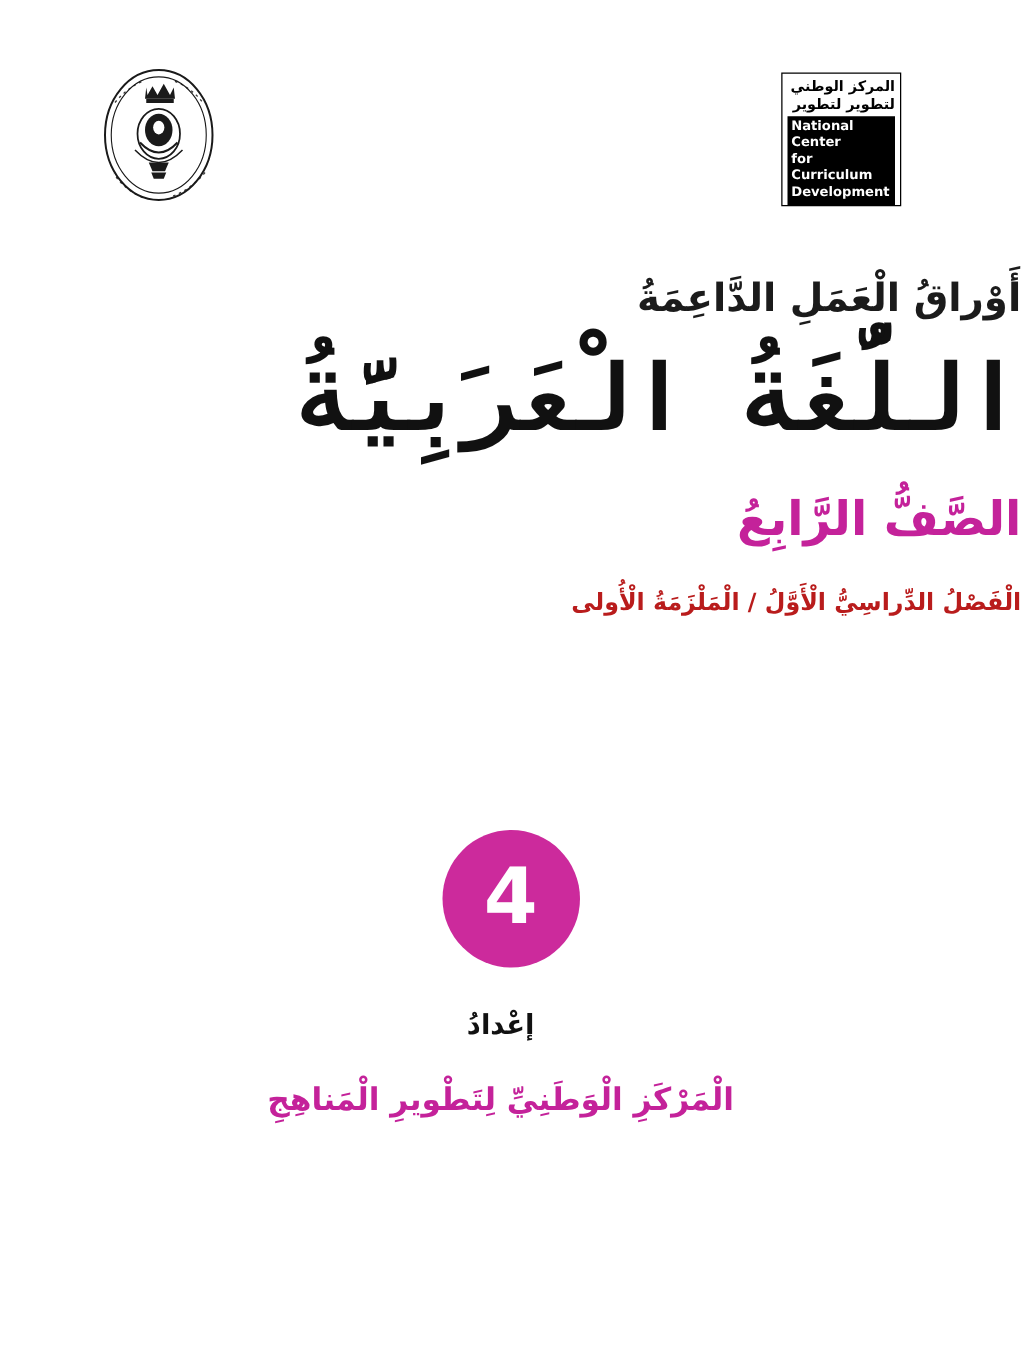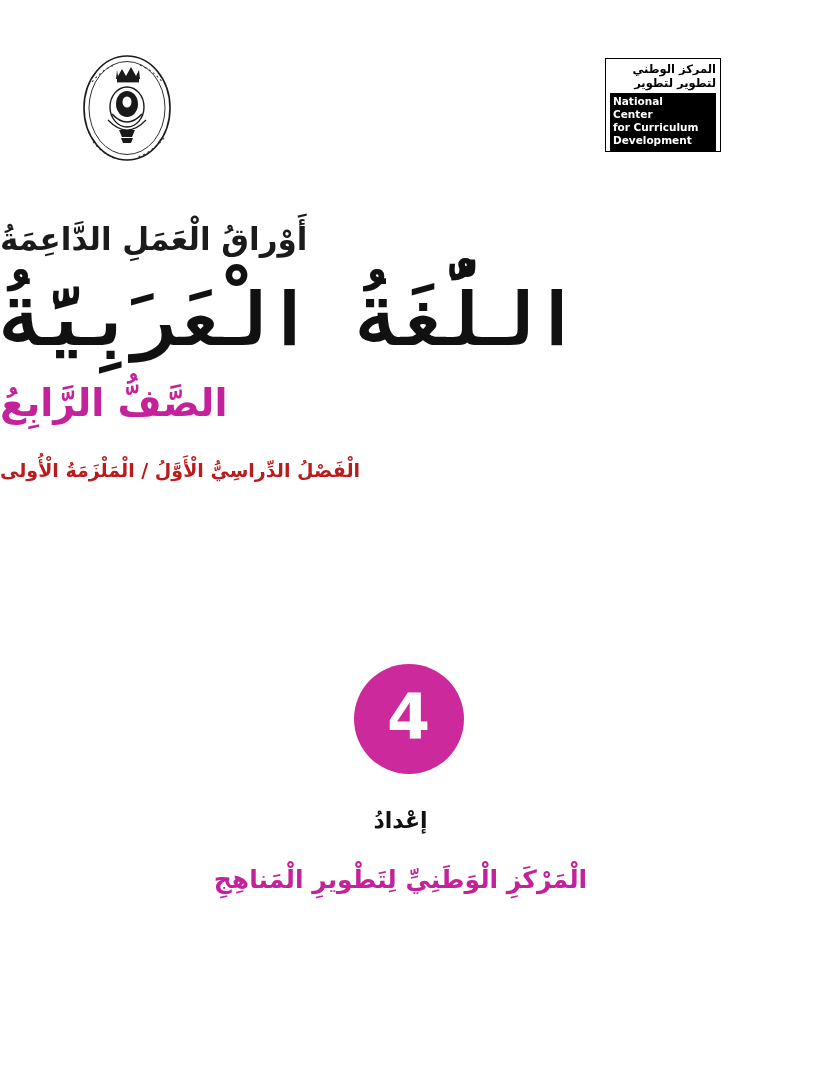--- a/index.html
+++ b/index.html
@@ -28,21 +28,21 @@
     top: 52px;
     width: 110px;
     height: 112px;
   }
   .ministry-emblem svg { display: block; }
 
   .ncc-logo {
     position: absolute;
     right: 96px;
     top: 58px;
-    width: 116px;
+    width: 96px;
     border: 1px solid #000000;
     background: #ffffff;
     box-sizing: border-box;
     padding: 3px 4px 0 4px;
   }
   .ncc-ar {
     text-align: right;
     font-family: "DejaVu Sans", sans-serif;
     font-size: 11.5px;
     line-height: 1.22;
@@ -62,41 +62,41 @@
     line-height: 1.25;
     padding: 2px 13px 3px 3px;
   }
 
   
   .title-block {
     position: absolute;
     left: 0;
     right: 0;
     top: 222px;
-    text-align: left;
+    text-align: right;
     direction: rtl;
   }
   .supertitle {
     font-family: "DejaVu Sans", sans-serif;
     font-weight: bold;
     font-size: 31px;
     color: #1b1b1b;
     letter-spacing: 0px;
     line-height: 1.1;
   }
   .main-title {
     margin-top: 26px;
     font-family: Liberation Mono, monospace;
     font-weight: bold;
     font-size: 74px;
     color: #111111;
     line-height: 1.18;
   }
   .grade {
-    margin-top: 14px;
+    margin-top: 26px;
     font-family: "DejaVu Sans", sans-serif;
     font-weight: bold;
     font-size: 38px;
     color: #c4229a;
     line-height: 1.1;
   }
   .semester {
     margin-top: 34px;
     font-family: "DejaVu Sans", sans-serif;
     font-weight: bold;

